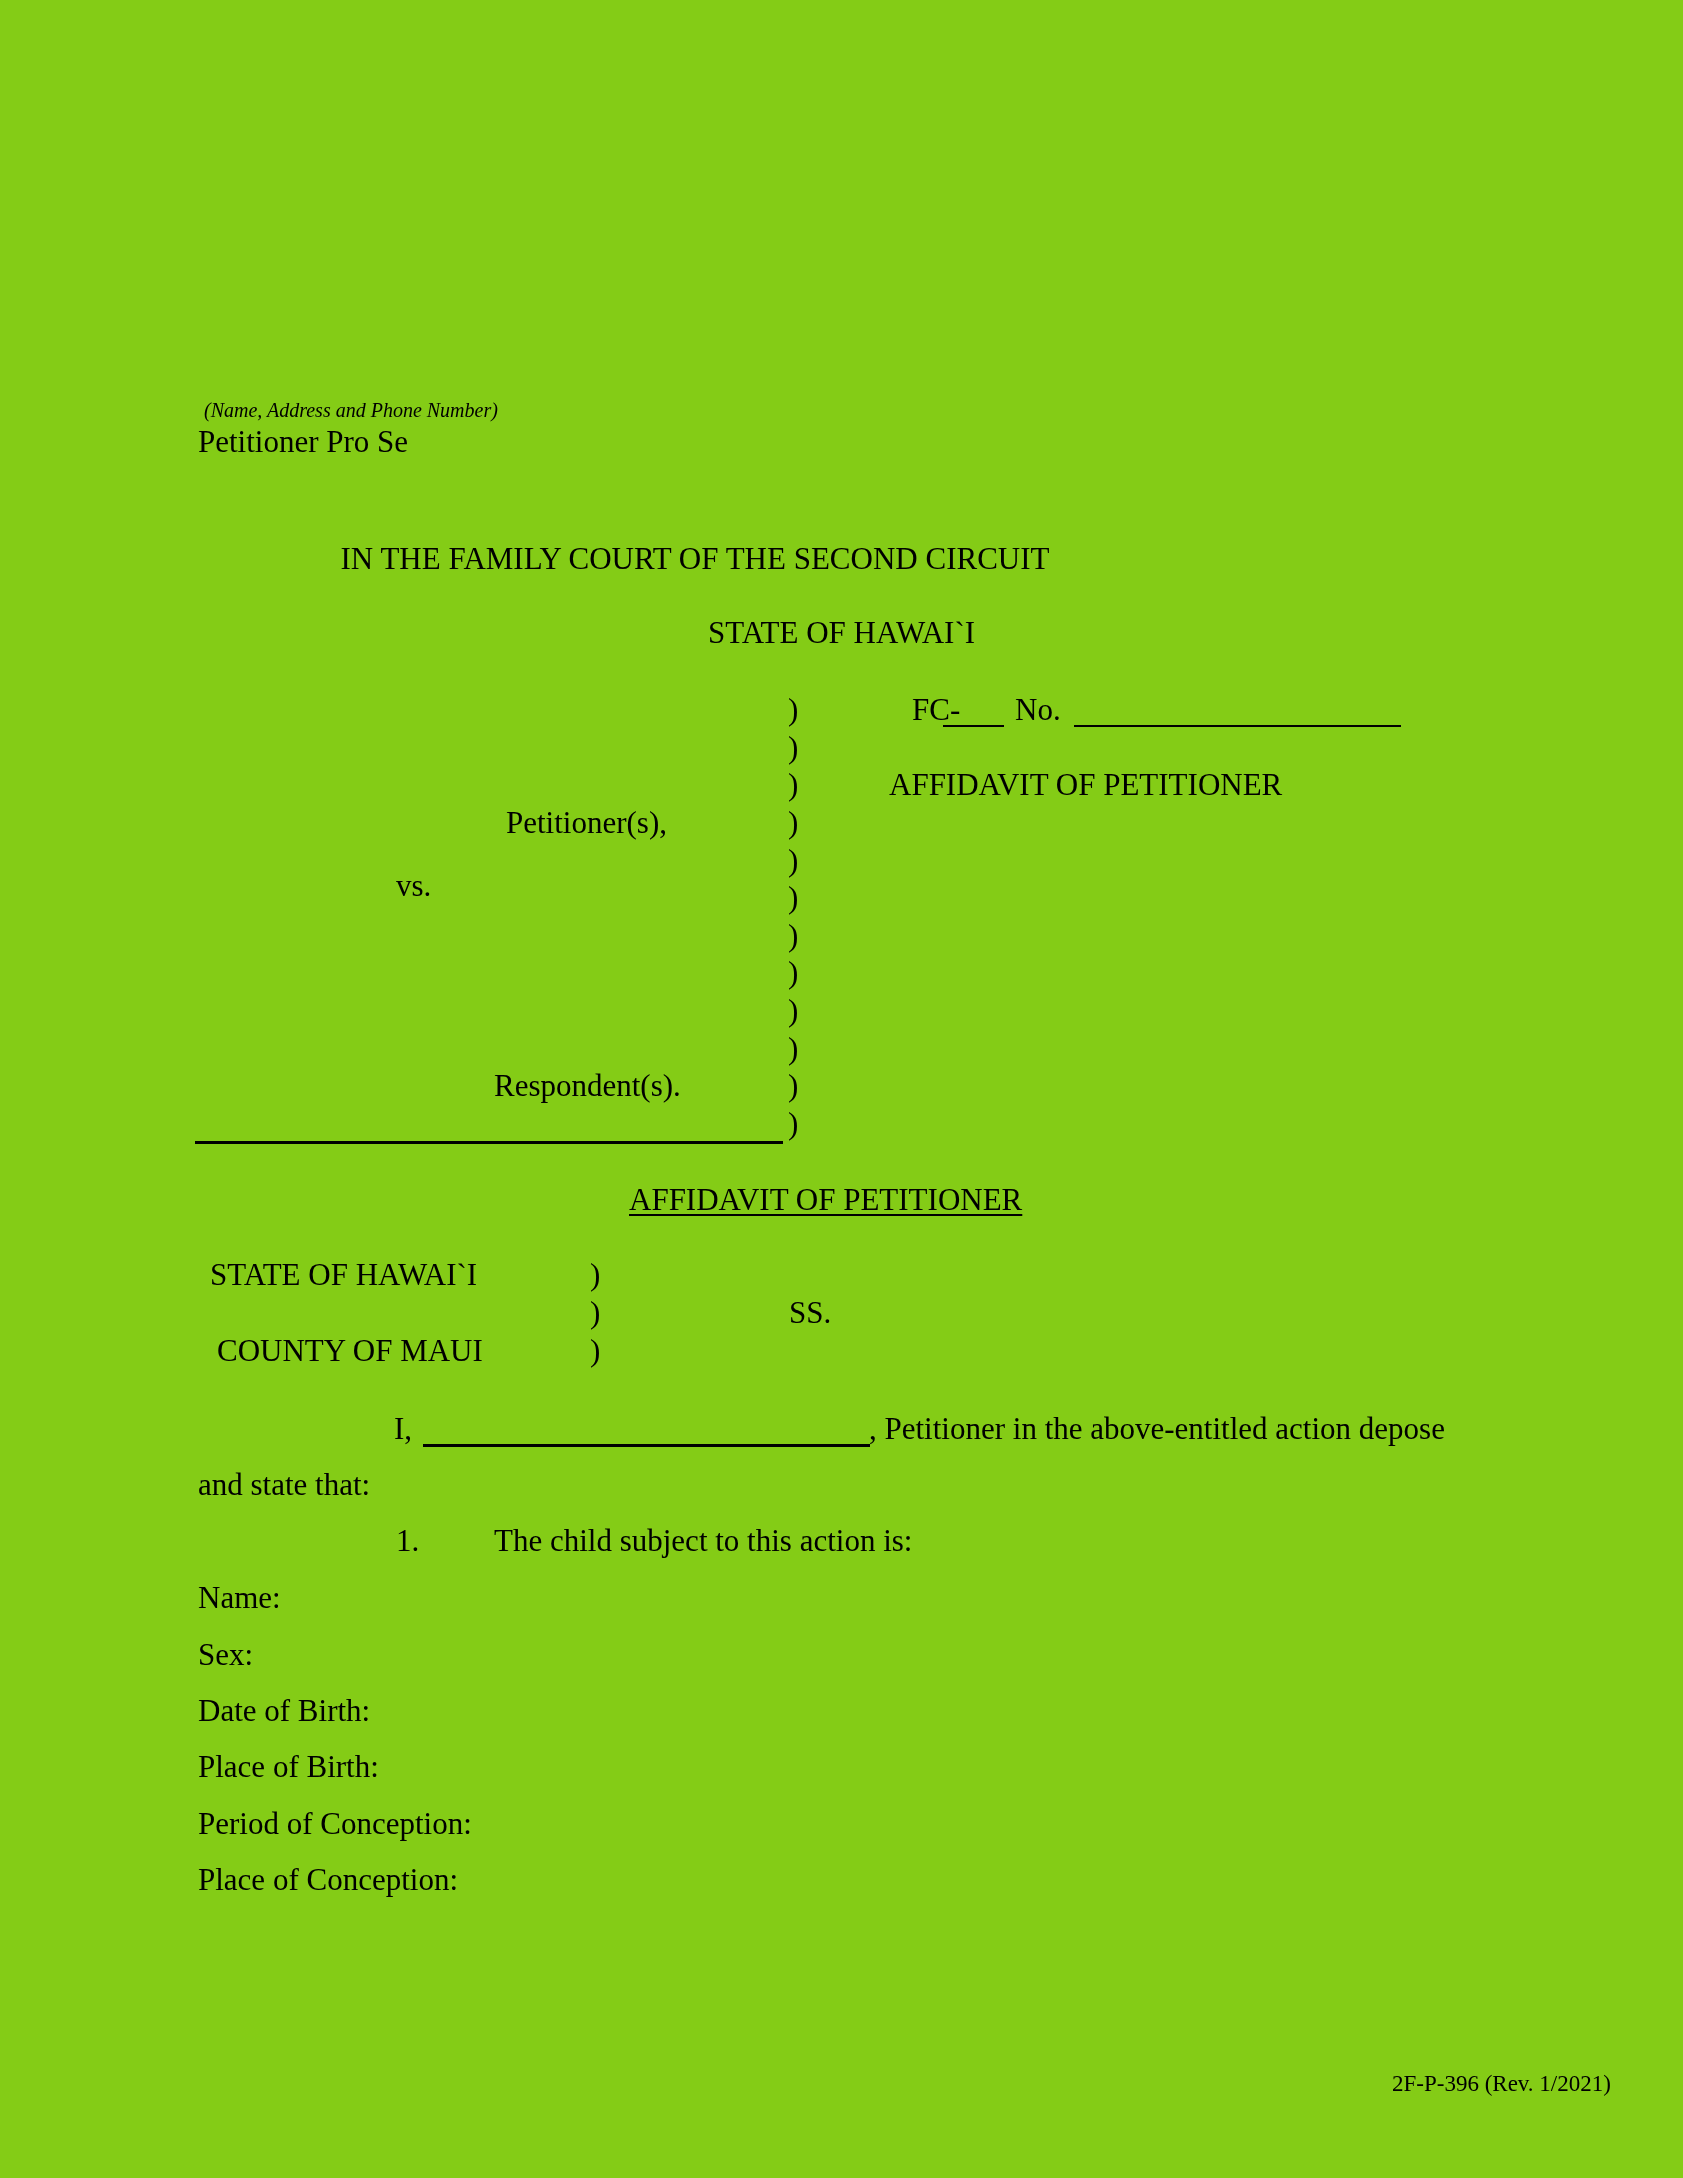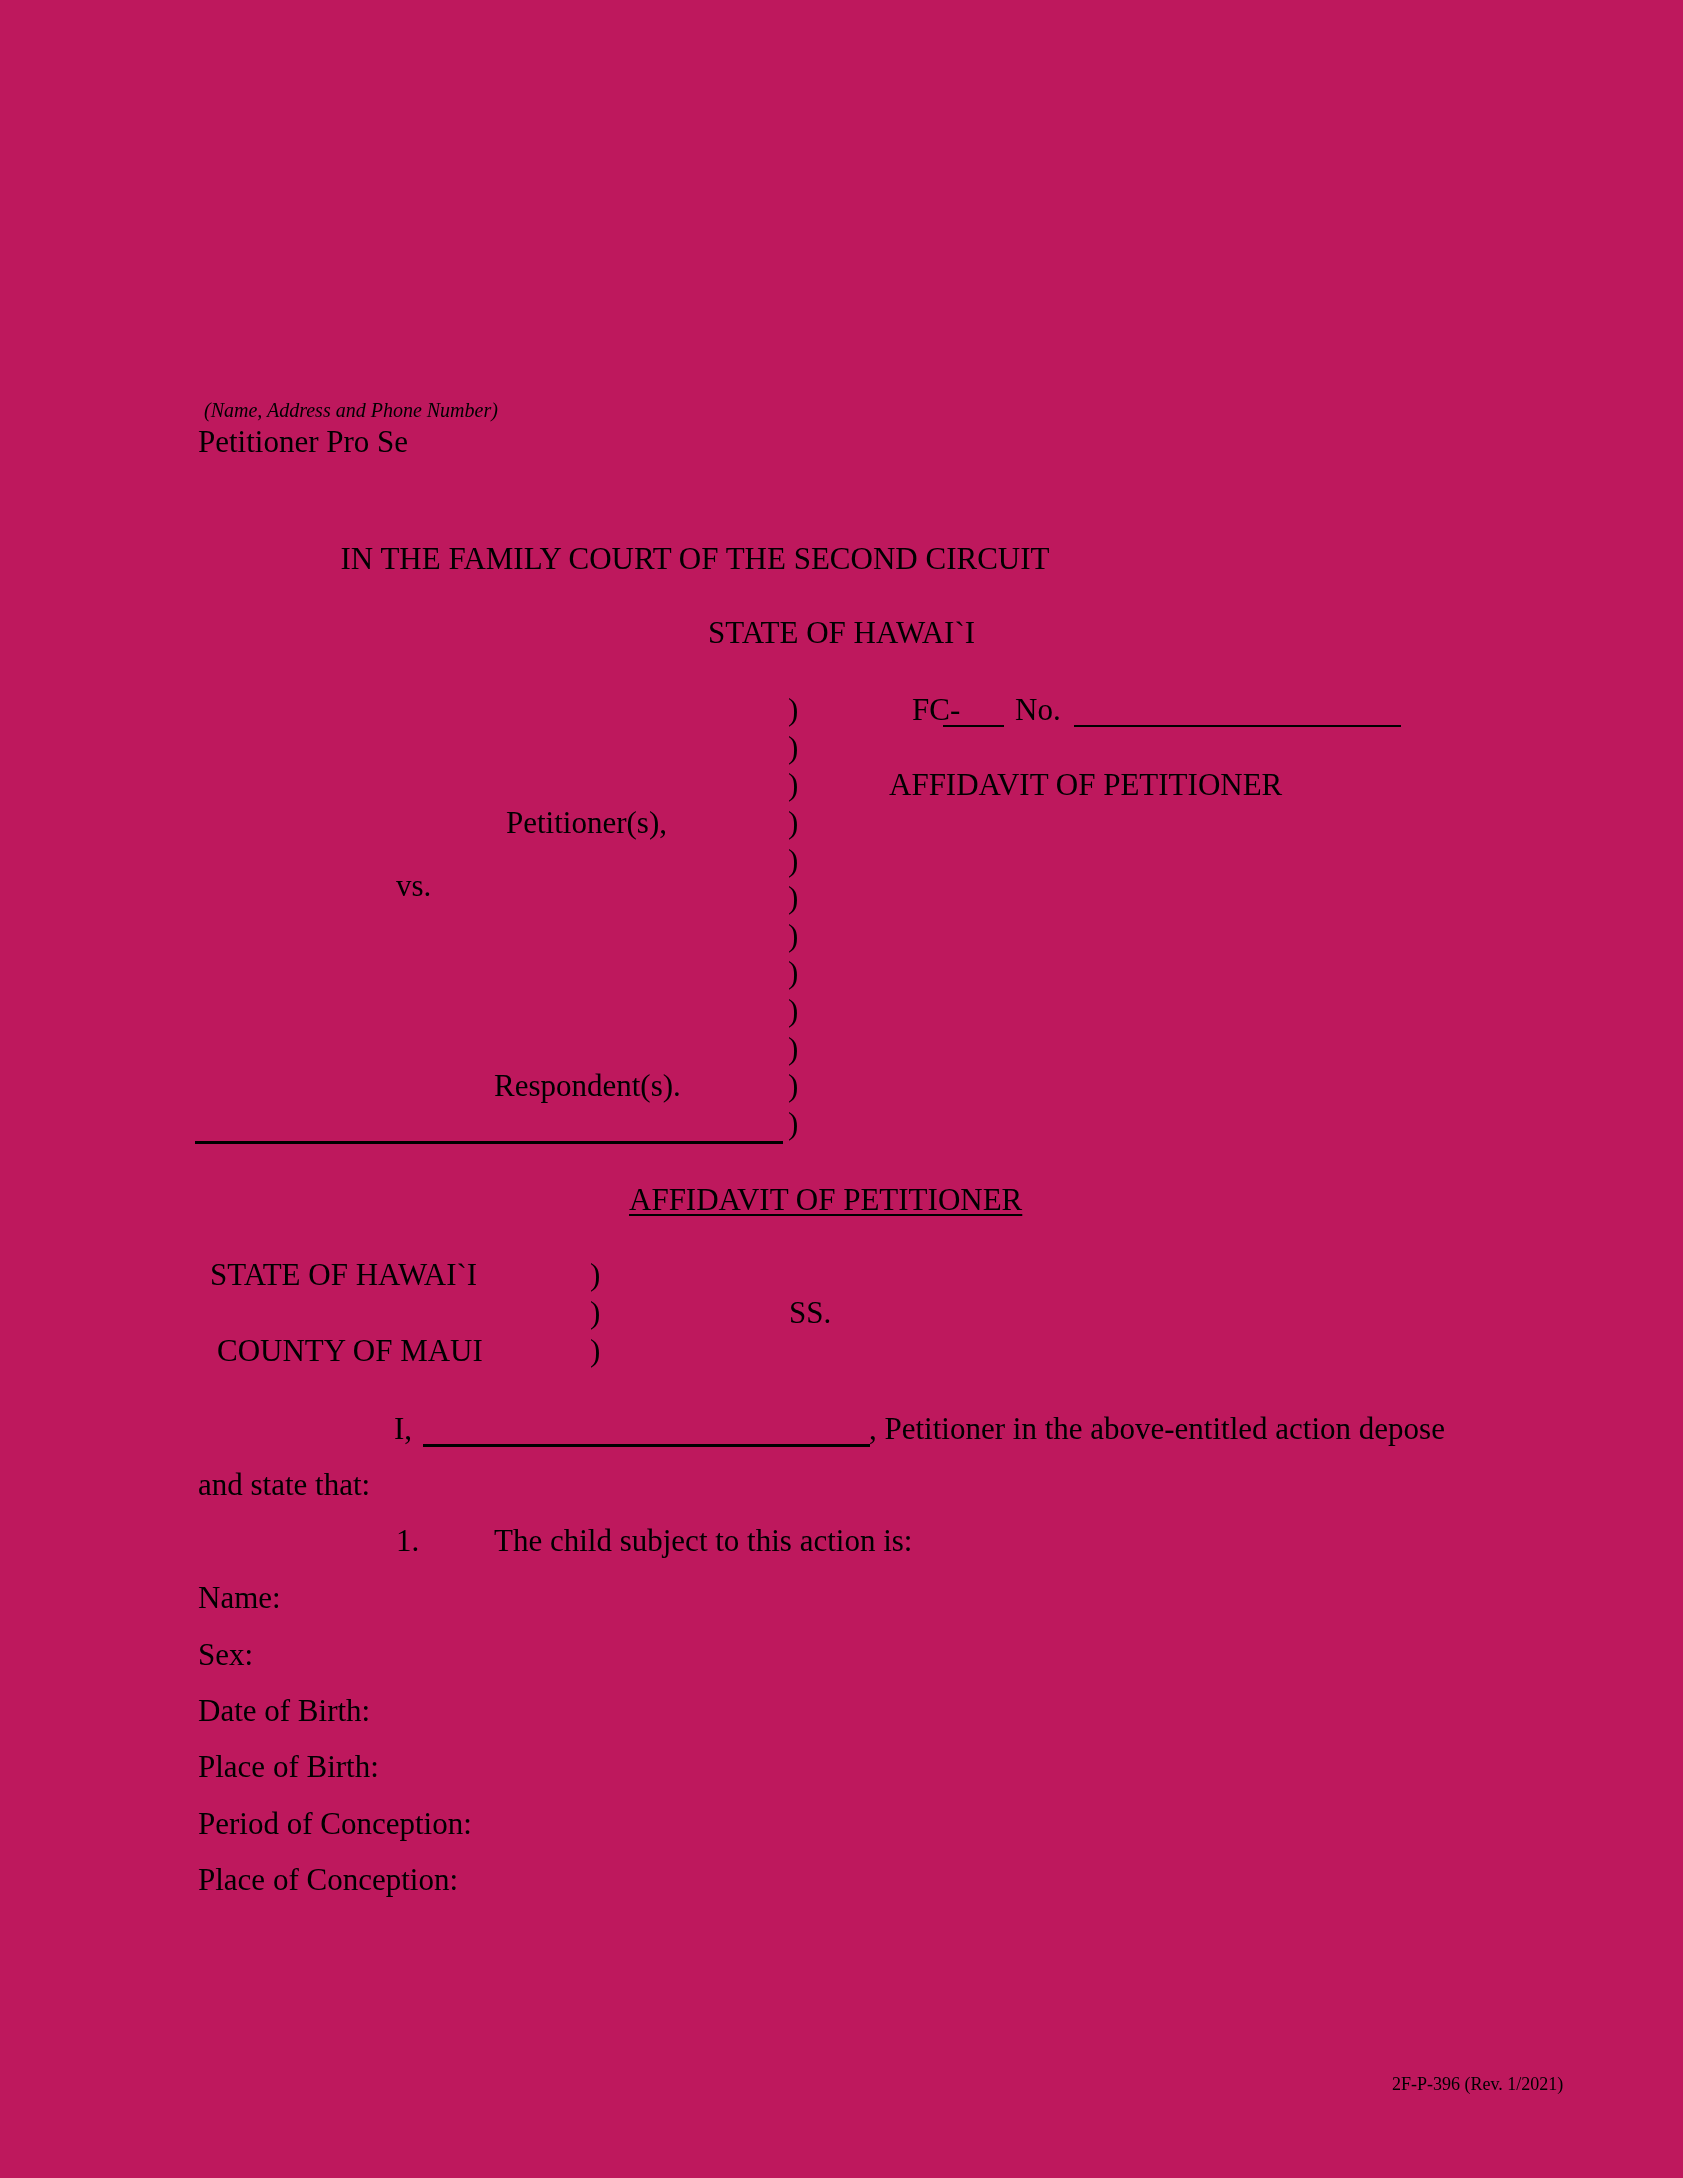--- a/index.html
+++ b/index.html
@@ -12,21 +12,21 @@
       height: 2178px;
       position: relative;
       overflow: hidden;
       font-family: "Liberation Serif", "DejaVu Serif", serif;
       color: #000000;
     }
     .page {
       position: absolute;
       left: 0; top: 0;
       width: 1683px; height: 2178px;
-      background: #be185d;
+      background: #84cc16;
     }
     .abs { position: absolute; white-space: nowrap; }
     .t32 { font-size: 31px; line-height: 36px; }
     .caption-note {
       font-size: 20px;
       font-style: italic;
       line-height: 24px;
     }
     .paren {
       position: absolute;
@@ -46,21 +46,21 @@
     .field-input {
       position: absolute;
       border: none;
       background: transparent;
       outline: none;
       font-family: "Liberation Serif", "DejaVu Serif", serif;
       font-size: 28px;
       padding: 0;
     }
     .footer {
-      font-size: 18px;
+      font-size: 23px;
       line-height: 22px;
     }
   </style>
 </head>
 <body>
 
 <div class="page">
 
   <div class="abs caption-note" style="left:204px; top:398px;">(Name, Address and Phone Number)</div>
   <div class="abs t32" style="left:198px; top:424px;">Petitioner Pro Se</div>

